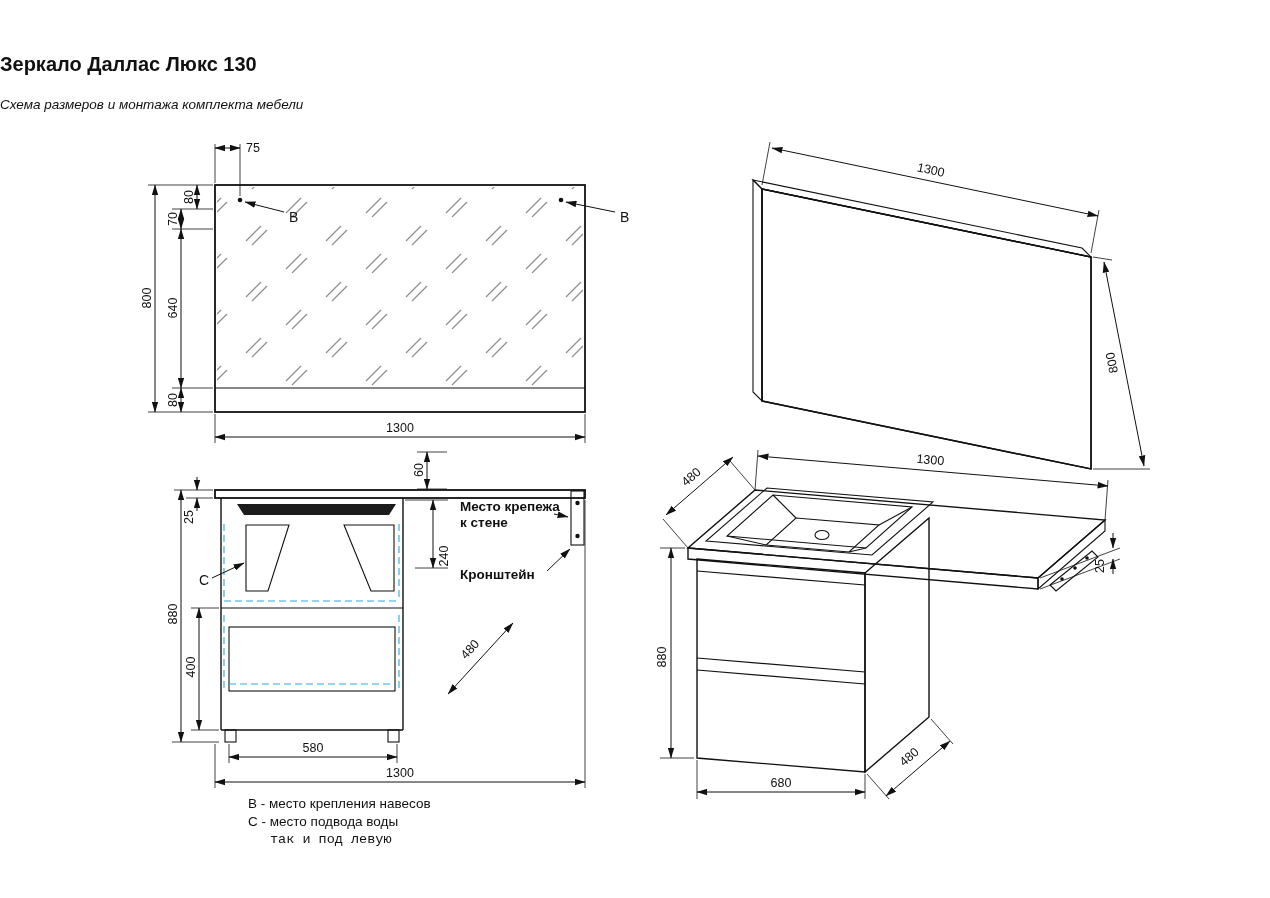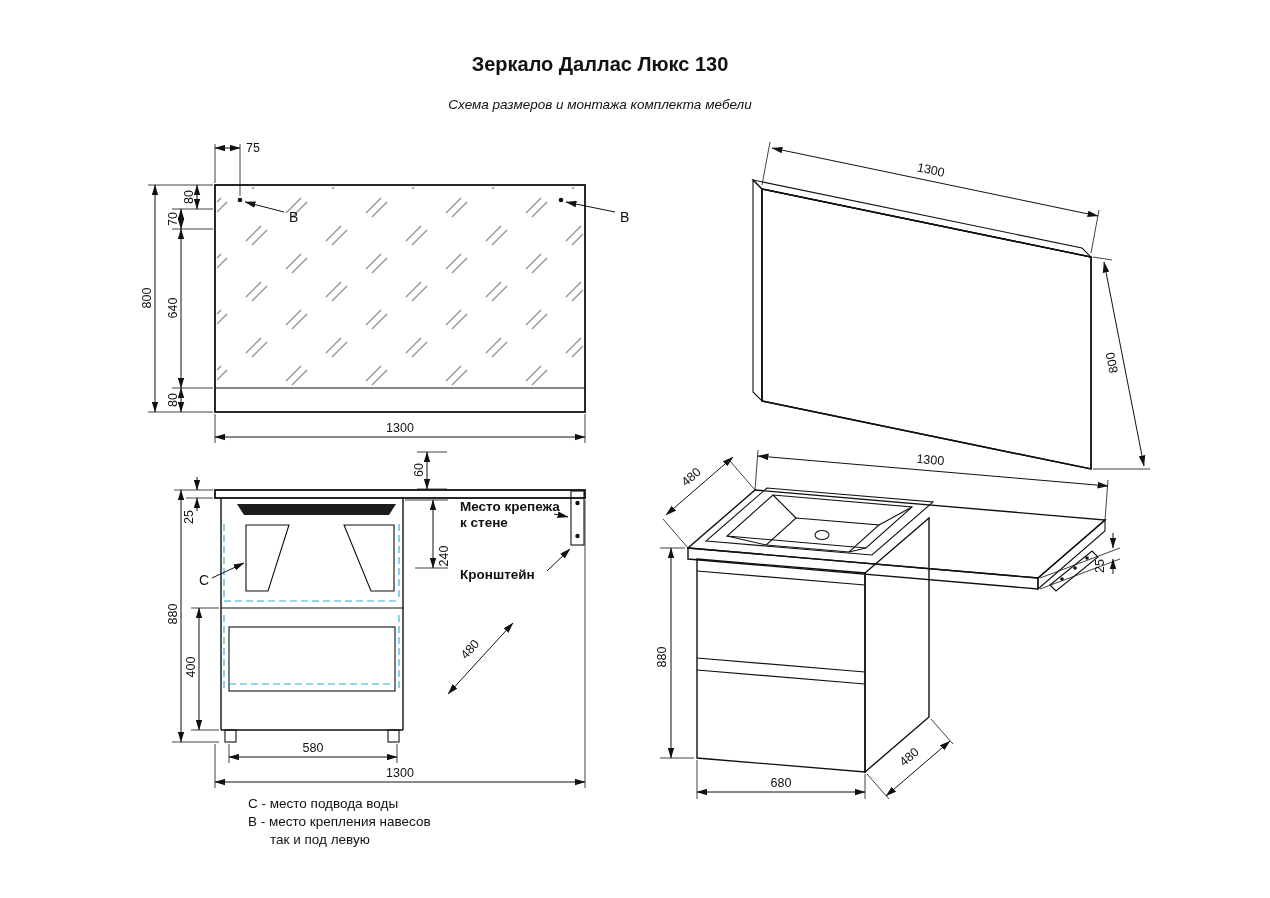--- a/index.html
+++ b/index.html
@@ -1,21 +1,21 @@
 <!DOCTYPE html>
 <html><head>
 <meta charset="utf-8">
 <style>
   html,body{margin:0;padding:0;background:#fff;}
   body{width:1270px;height:898px;position:relative;font-family:"Liberation Sans",sans-serif;color:#111;}
-  .title-block{position:absolute;left:0;top:52px;width:1200px;text-align:center;}
+  .title-block{position:absolute;left:0;top:52px;width:1200px;}
   .title-line{font-size:20px;font-weight:bold;line-height:25px;}
   .subtitle{font-size:13.5px;font-style:italic;margin-top:20px;}
   .legend-block{position:absolute;left:248px;top:795px;font-size:13.5px;line-height:18px;}
-  .legend-indent{padding-left:22px;}
+  .legend-indent{padding-left:22px;font-family:Liberation Mono, monospace;}
   svg{position:absolute;left:0;top:0;}
   .obj{stroke:#111;stroke-width:1.4;fill:none;}
   .obj2{stroke:#111;stroke-width:1.8;fill:#fff;}
   .thin{stroke:#111;stroke-width:1.1;fill:none;}
   .dim{stroke:#111;stroke-width:1;fill:none;}
   .ext{stroke:#111;stroke-width:0.8;fill:none;}
   .dash{stroke:#29a9e1;stroke-width:1.1;stroke-dasharray:7 4;fill:none;}
   text{font-family:"Liberation Sans",sans-serif;font-size:12.5px;fill:#111;}
   .lbl{font-size:14px;}
   .note{font-size:13.5px;font-weight:bold;}
@@ -225,16 +225,16 @@
     <text x="781" y="787" text-anchor="middle">680</text>
 
     <line x1="867" y1="774" x2="889" y2="799" class="ext"></line>
     <line x1="931" y1="719" x2="953" y2="744" class="ext"></line>
     <line x1="886" y1="796" x2="950" y2="741" class="dim" marker-start="url(#arr)" marker-end="url(#arr)"></line>
     <text x="912" y="760" text-anchor="middle" transform="rotate(-40.9 912 760)">480</text>
   </g>
 </svg>
 
 <div class="legend-block">
+  <div>В - место крепления навесов</div>
   <div>С - место подвода воды</div>
-  <div>В - место крепления навесов</div>
   <div class="legend-indent">так и под левую</div>
 </div>
 
 </body></html>

